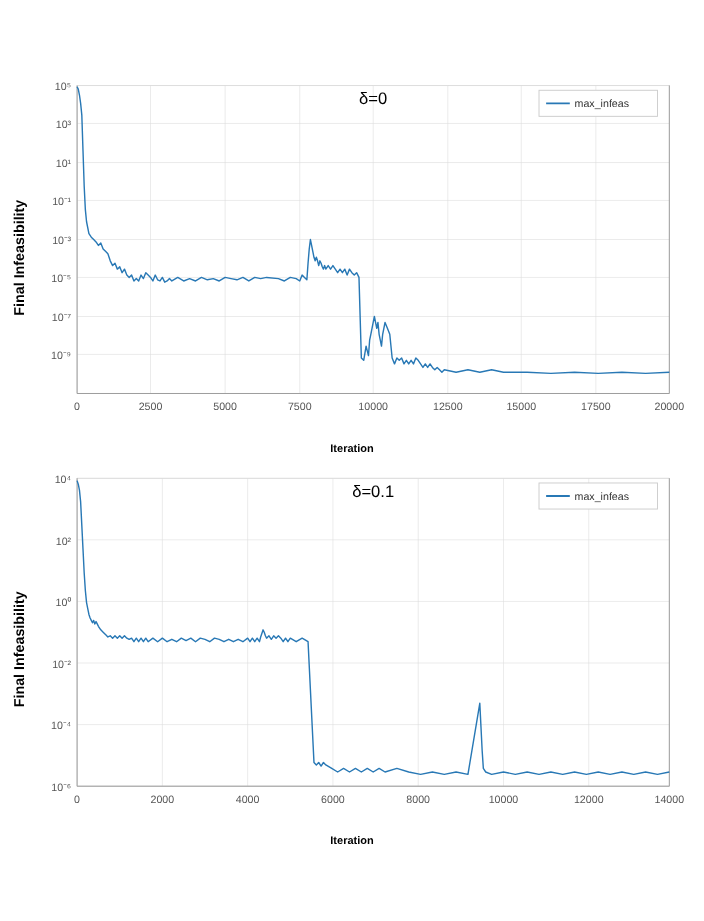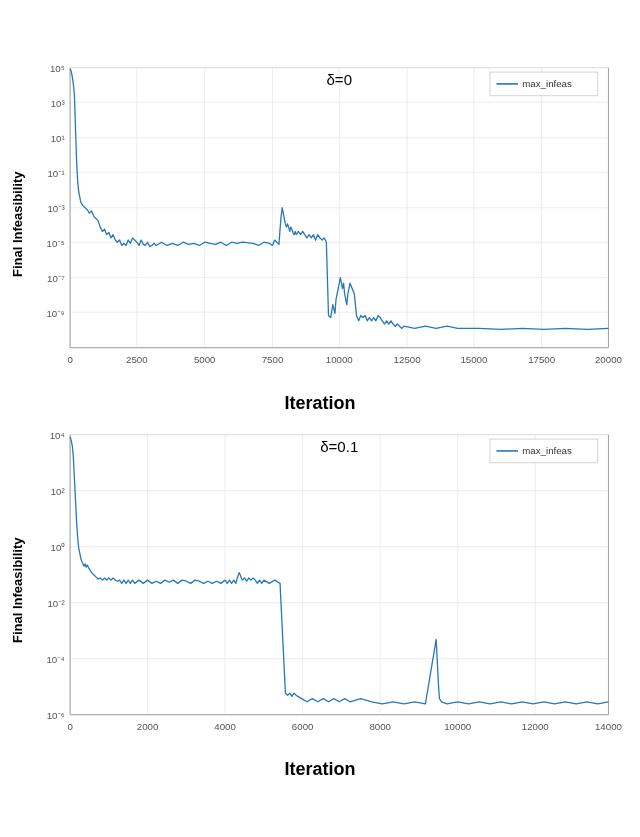--- a/index.html
+++ b/index.html
@@ -43,21 +43,21 @@
       color: #000;
       height: 300px;
       display: flex;
       align-items: center;
       justify-content: center;
     }
     .svg-chart {
       flex: 1;
     }
     .x-axis-label {
-      font-size: 18px;
+      font-size: 10px;
       font-weight: bold;
       text-align: center;
       color: #000;
       margin-top: 2px;
     }
   </style>
 </head>
 <body>
 
 <div class="chart-container">

